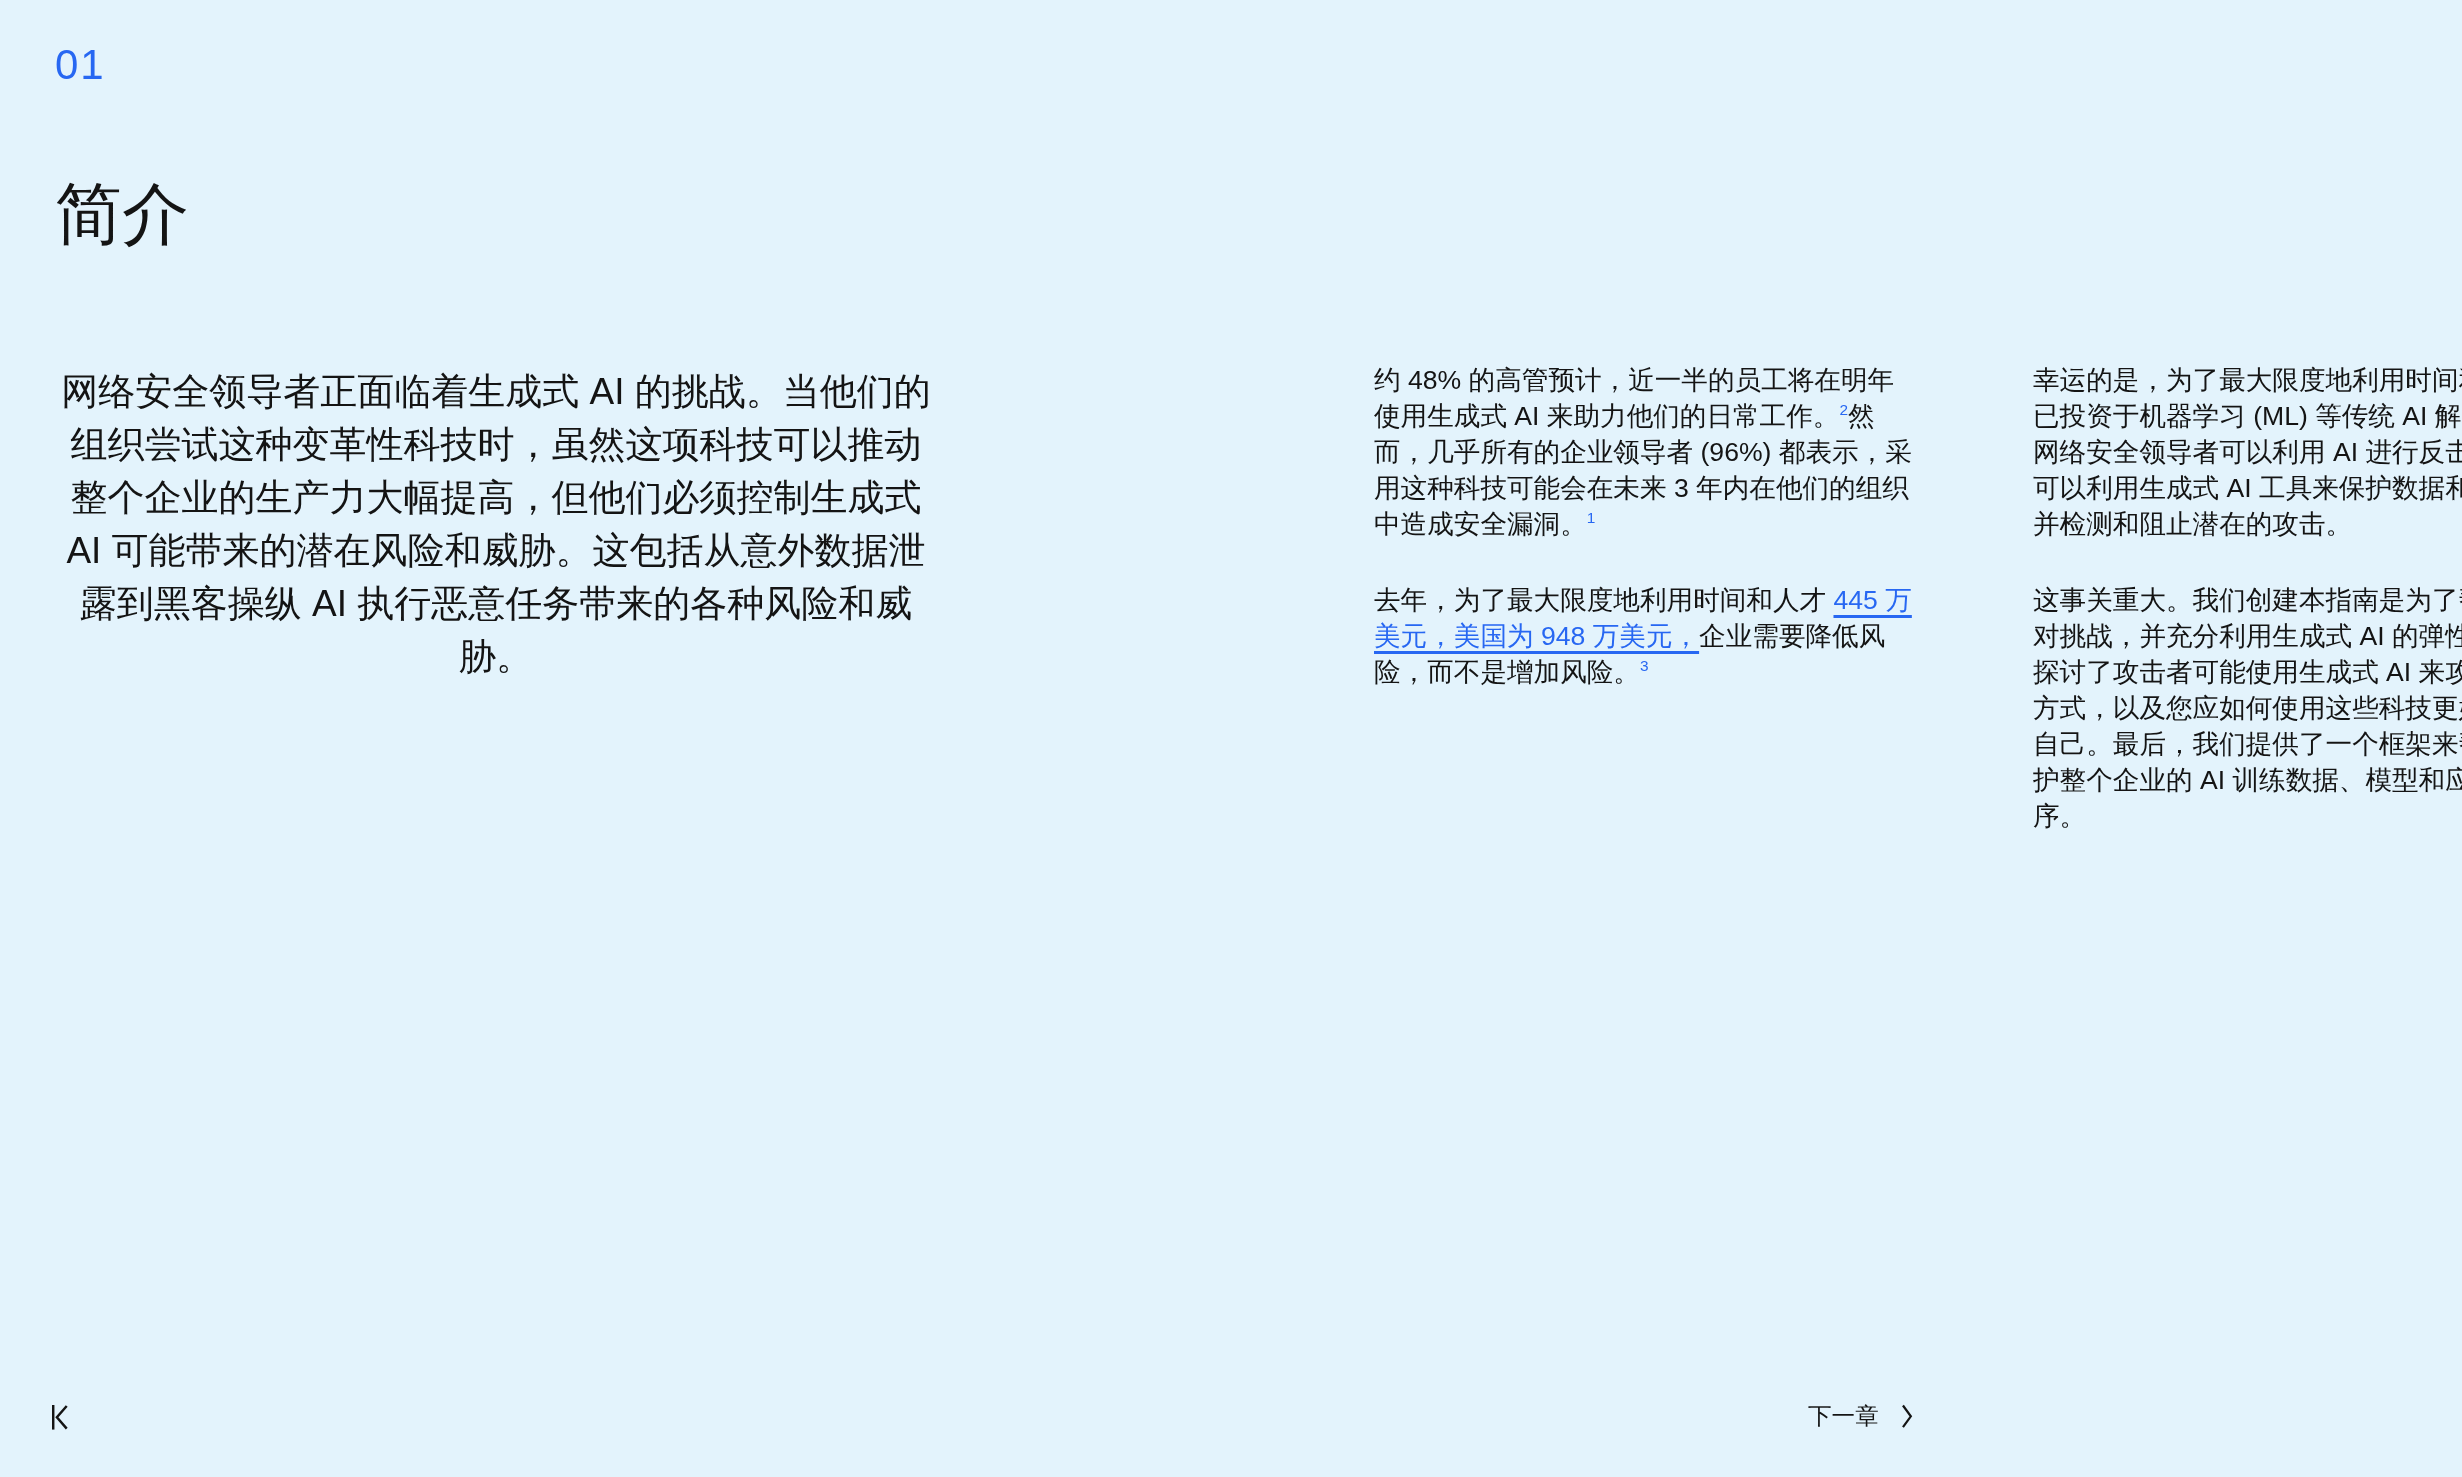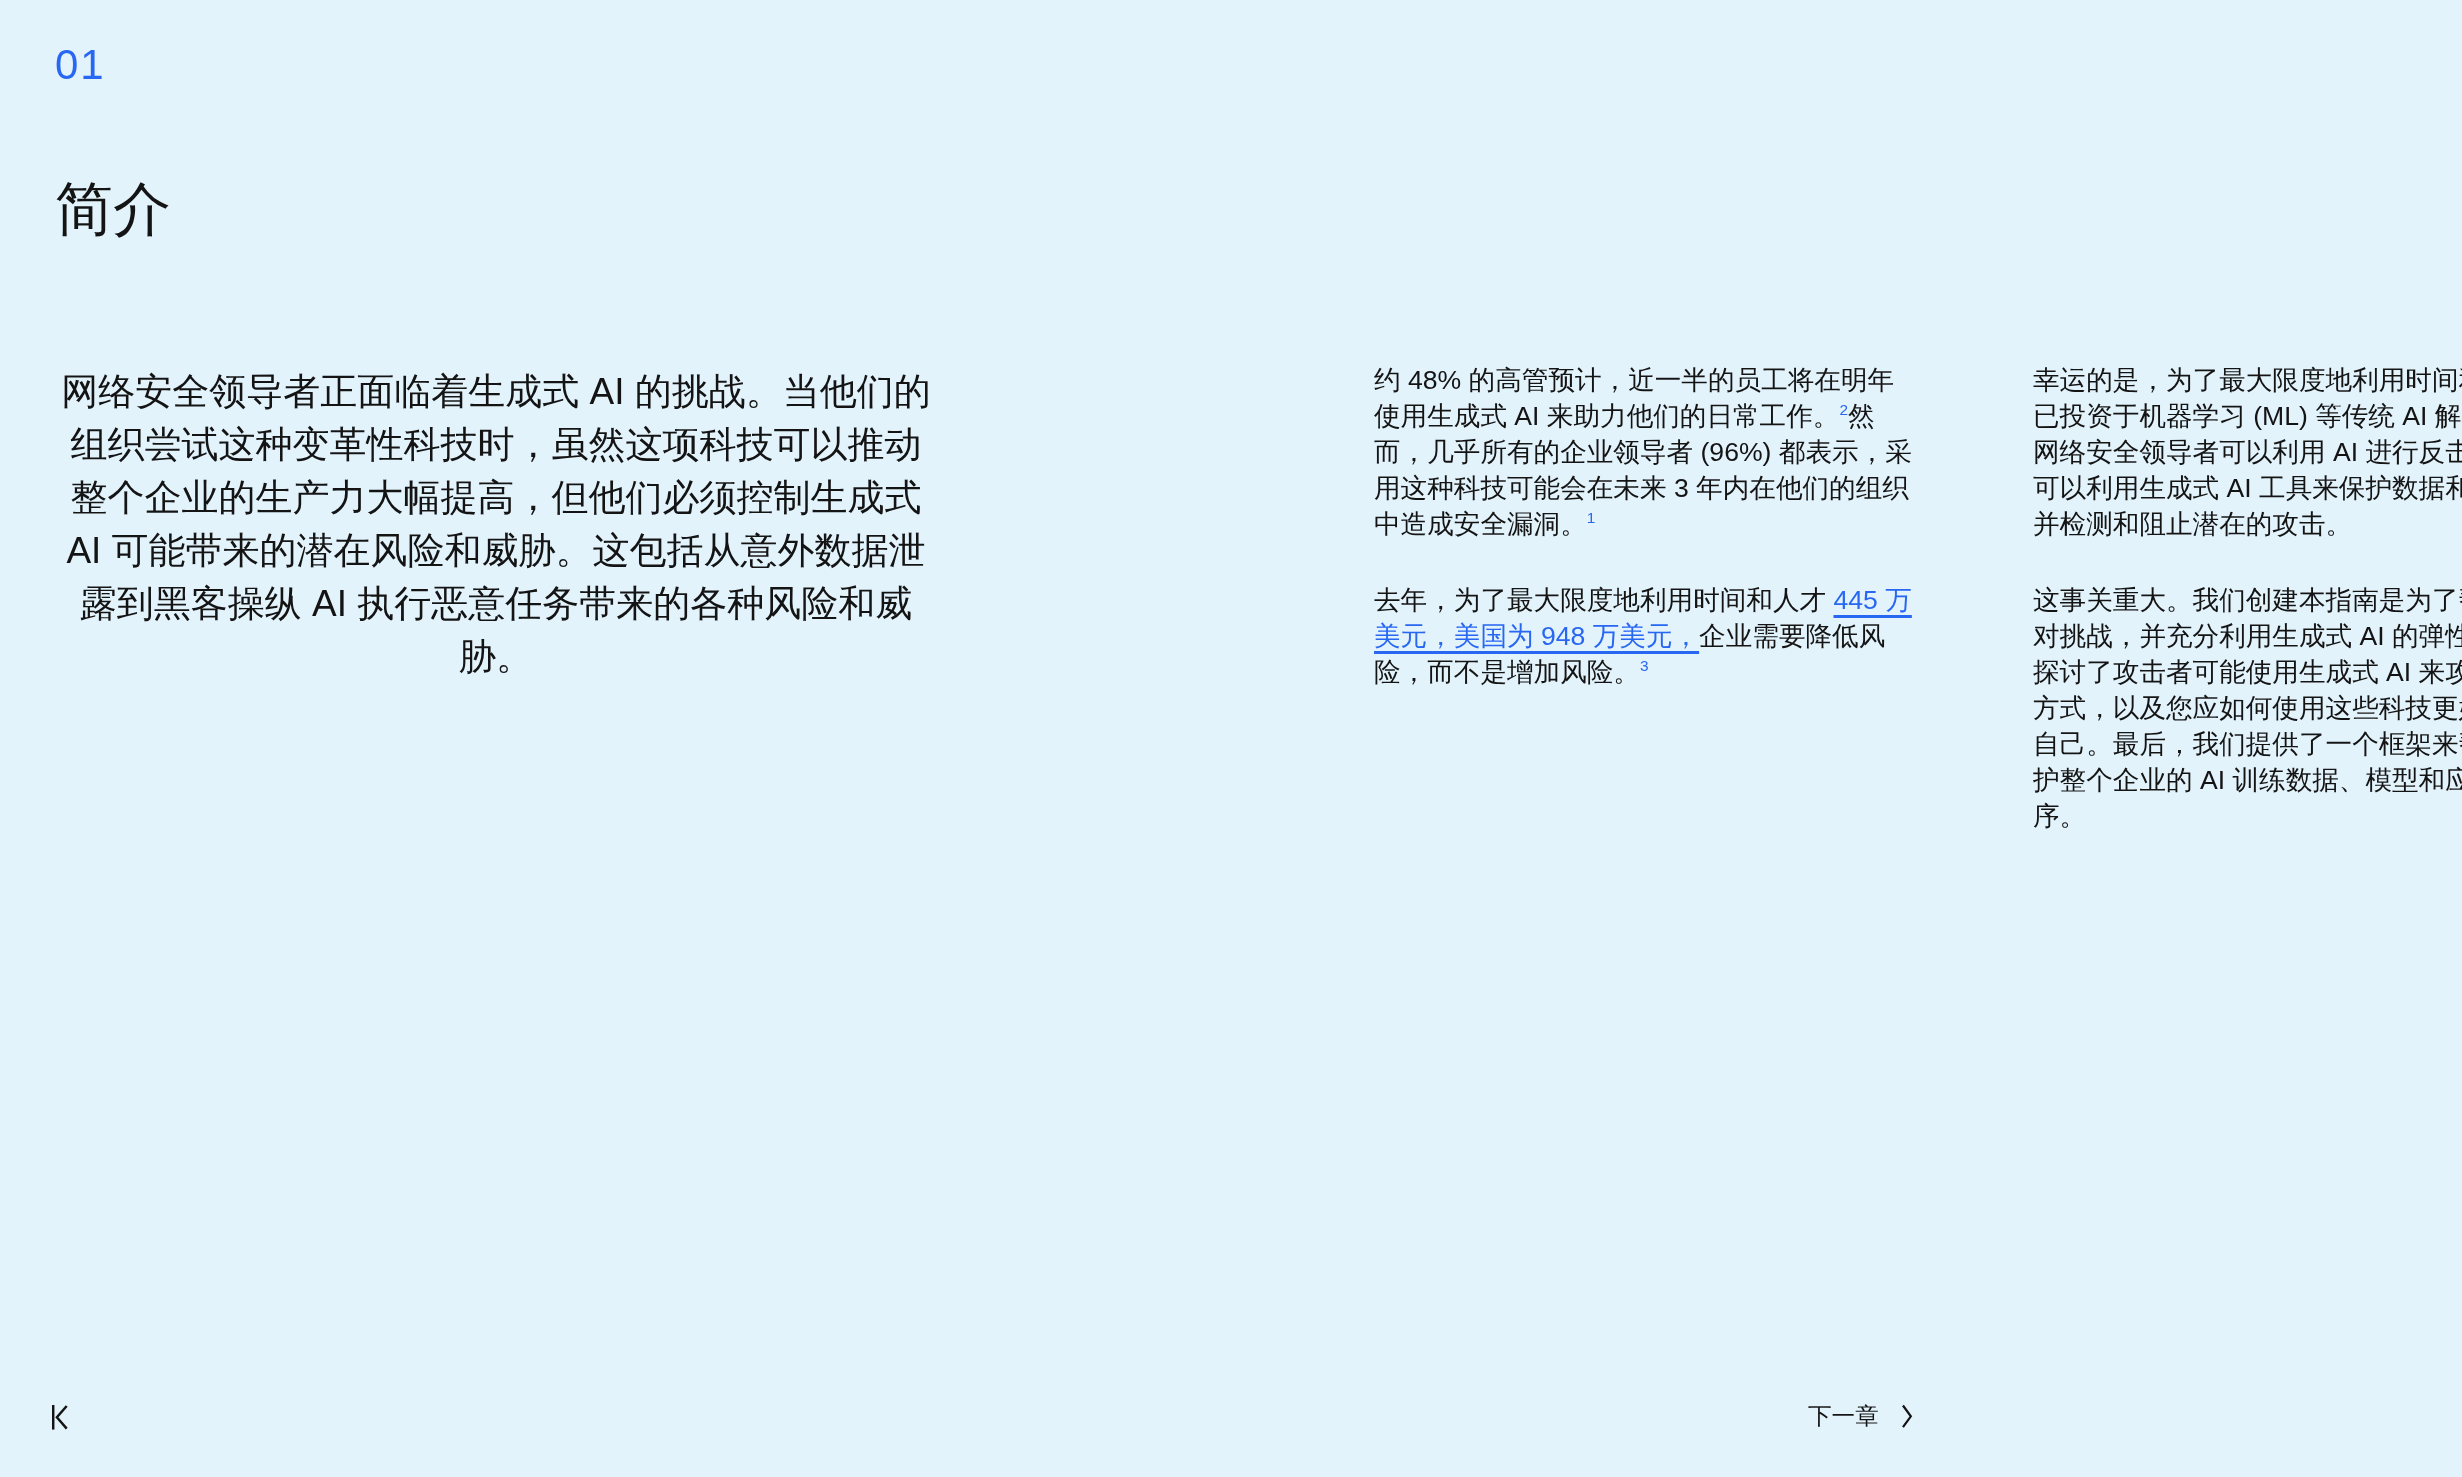--- a/index.html
+++ b/index.html
@@ -16,21 +16,21 @@
     position:relative;
     overflow:hidden;
   }
   .section-number{
     position:absolute;left:55px;top:43px;
     font-size:42px;line-height:1.05;font-weight:300;
     color:var(--accent);letter-spacing:2px;
   }
   .page-title{
     position:absolute;left:55px;top:177px;
-    font-size:58px;line-height:1.1;font-weight:400;
+    font-size:67px;line-height:1.1;font-weight:400;
     color:var(--ink);
   }
   .intro{
     position:absolute;left:55px;top:365px;width:882px;
     font-size:37px;line-height:53px;font-weight:400;
     text-align:center;
   }
   .col{
     position:absolute;top:362px;width:539px;
     font-size:26.6px;line-height:36px;font-weight:400;

